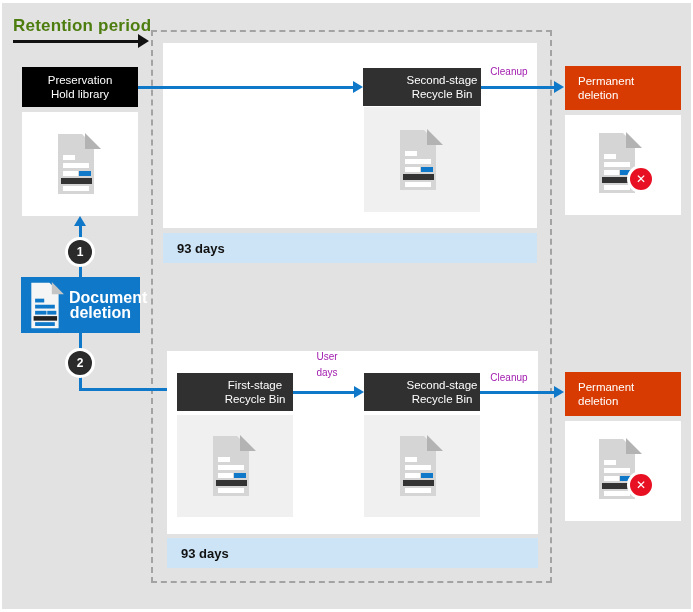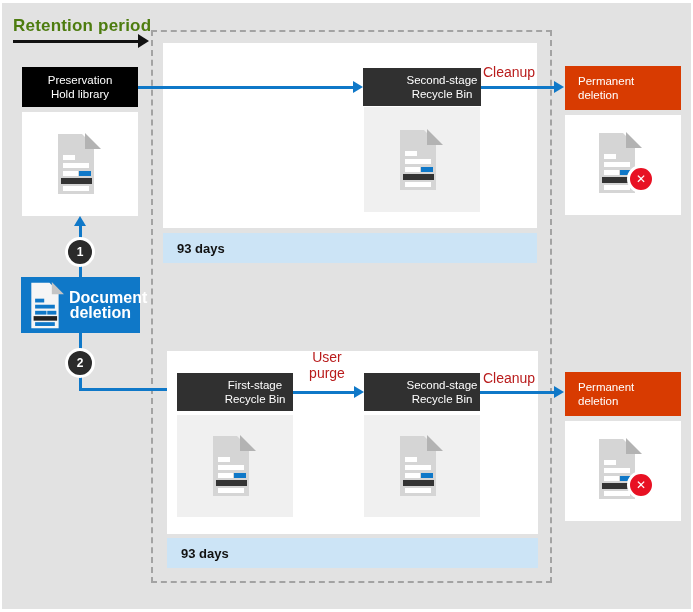--- a/index.html
+++ b/index.html
@@ -24,21 +24,21 @@
   .black{background:#000000;}
   .dark{background:#303030;padding-left:40px;}
   .orange{background:#d83b01;}
   .blue{background:#0f78c8;}
   
   .hline{height:3px;background:#0f78c8;}
   .vline{width:3px;background:#0f78c8;}
   .head-r{width:0;height:0;border-top:6px solid transparent;border-bottom:6px solid transparent;border-left:10px solid #0f78c8;}
   .head-u{width:0;height:0;border-left:6px solid transparent;border-right:6px solid transparent;border-bottom:10px solid #0f78c8;}
   
-  .elabel{font-size:14px;color:#b91c1c;text-align:center;line-height:16px;}
+  .elabel{font-size:10px;color:#a21caf;text-align:center;line-height:16px;}
   
   .step{width:24px;height:24px;border-radius:50%;background:#2b2b2b;border:3px solid #ffffff;color:#fff;font-size:12px;font-weight:700;display:flex;align-items:center;justify-content:center;}
   
   .doc-on-blue{--doc-body:#f5f5f5;--doc-fold:#c5c5c5;--bar1:#0f78c8;--bar2:#0f78c8;--bar3a:#0f78c8;--bar3b:#0f78c8;--bar4:#222222;--bar5:#0f78c8;}
   .badge{width:22px;height:22px;border-radius:50%;background:#e81123;border:3px solid #ffffff;color:#fff;font-size:12px;font-weight:700;display:flex;align-items:center;justify-content:center;line-height:1;}
 </style>
 </head>
 <body>
 
 <svg width="0" height="0" style="position:absolute">
@@ -165,21 +165,21 @@
       <svg class="abs" style="left:34px;top:17px;" width="44" height="62" viewBox="0 0 44 62">
           <use href="#doc-shape"></use>
         </svg>
       <div class="abs badge" style="left:62px;top:50px;">
           <span>✕</span>
         </div>
     </div>
 
     <div class="abs elabel" style="left:297px;top:346px;width:56px;">
       <span>User</span><br>
-      <span>purge</span>
+      <span>days</span>
     </div>
     <div class="abs hline" style="left:291px;top:388px;width:63px;"></div>
     <div class="abs head-r" style="left:352px;top:383px;"></div>
 
     <div class="abs elabel" style="left:478px;top:367px;width:58px;">Cleanup</div>
     <div class="abs hline" style="left:478px;top:388px;width:76px;"></div>
     <div class="abs head-r" style="left:552px;top:383px;"></div>
 
   </div>
 </div>

